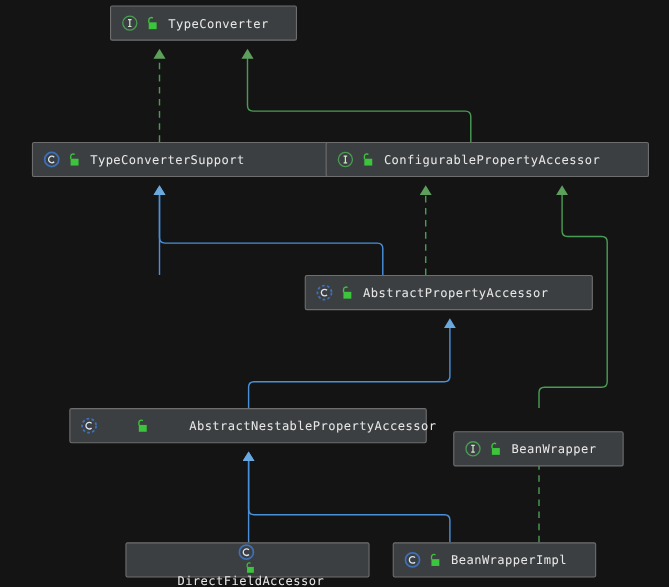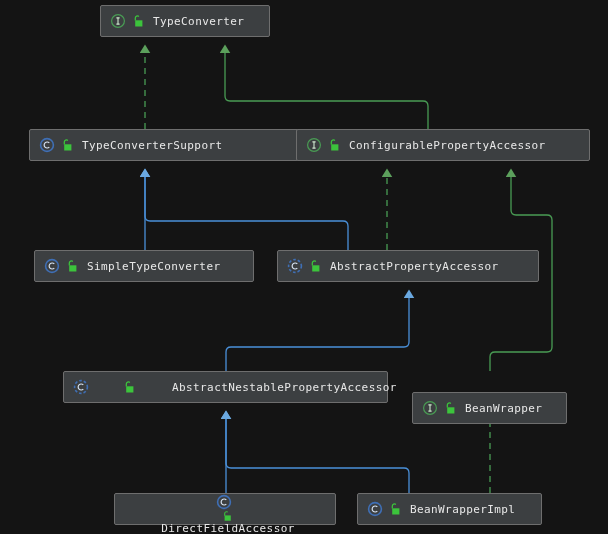--- a/index.html
+++ b/index.html
@@ -109,31 +109,20 @@
       <circle cx="8" cy="8" r="6.4" fill="none" stroke="#499c54" stroke-width="1.2"></circle>
       <path d="M6.4 4.9 H9.6 M8 4.9 V11.1 M6.4 11.1 H9.6" stroke="#cfe8cf" stroke-width="1.1" fill="none"></path>
     </svg>
     <svg class="lock" viewBox="0 0 12 14">
       <path d="M3.3 6.6 V4.1 a2.2 2.2 0 0 1 3.6 -1.6" fill="none" stroke="#3cc43c" stroke-width="1.25"></path>
       <rect x="3.2" y="6.3" width="7.2" height="6.2" fill="#3cc43c"></rect>
     </svg>
     <span class="label">ConfigurablePropertyAccessor</span>
   </div>
 
-  <div class="node" style="left:34px;top:250px;width:220px;">
-    <svg class="ico" viewBox="0 0 16 16">
-      <circle cx="8" cy="8" r="6.4" fill="none" stroke="#3f6fb5" stroke-width="1.6"></circle>
-      <path d="M10.3 5.9 a3 3 0 1 0 0 4.2" fill="none" stroke="#d8e4f2" stroke-width="1.2"></path>
-    </svg>
-    <svg class="lock" viewBox="0 0 12 14">
-      <path d="M3.3 6.6 V4.1 a2.2 2.2 0 0 1 3.6 -1.6" fill="none" stroke="#3cc43c" stroke-width="1.25"></path>
-      <rect x="3.2" y="6.3" width="7.2" height="6.2" fill="#3cc43c"></rect>
-    </svg>
-    <span class="label">SimpleTypeConverter</span>
-  </div>
 
   <div class="node" style="left:277px;top:250px;width:262px;">
     <svg class="ico" viewBox="0 0 16 16">
       <circle cx="8" cy="8" r="6.4" fill="none" stroke="#3f6fb5" stroke-width="1.6" stroke-dasharray="2.6 2.0"></circle>
       <path d="M10.3 5.9 a3 3 0 1 0 0 4.2" fill="none" stroke="#d8e4f2" stroke-width="1.2"></path>
     </svg>
     <svg class="lock" viewBox="0 0 12 14">
       <path d="M3.3 6.6 V4.1 a2.2 2.2 0 0 1 3.6 -1.6" fill="none" stroke="#3cc43c" stroke-width="1.25"></path>
       <rect x="3.2" y="6.3" width="7.2" height="6.2" fill="#3cc43c"></rect>
     </svg>

